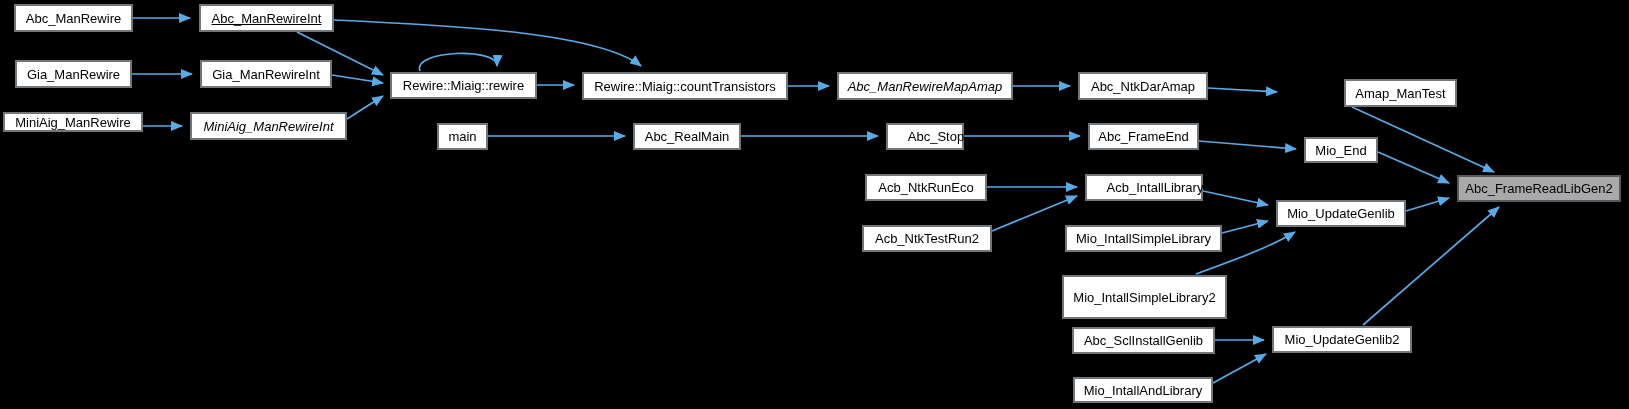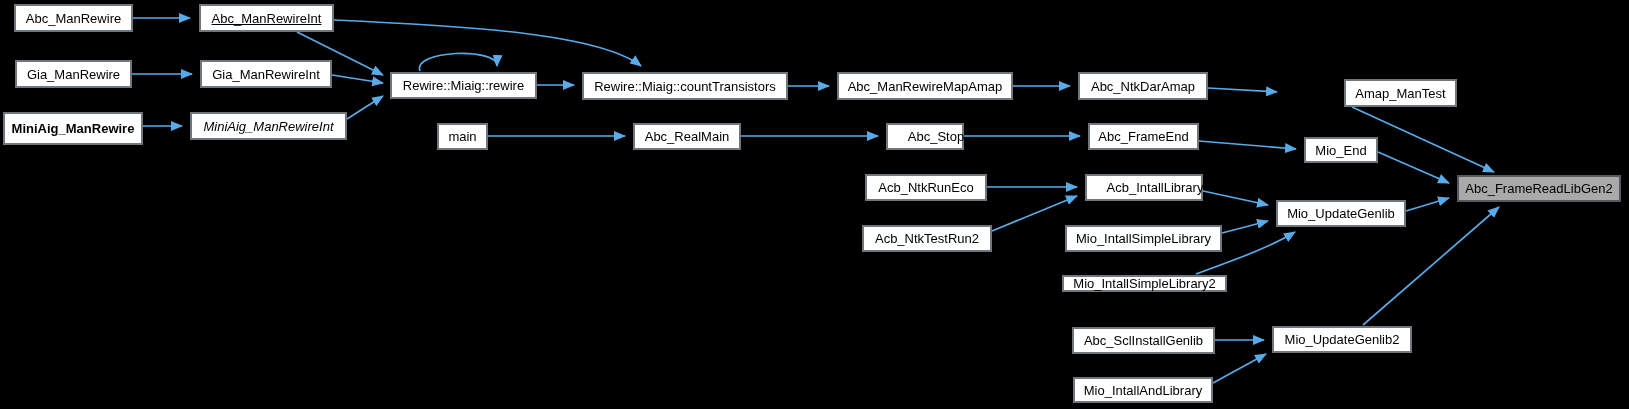--- a/index.html
+++ b/index.html
@@ -84,36 +84,36 @@
         <path class="edge" d="M1215,340 L1264,340" marker-end="url(#arrow)"></path>
         <path class="edge" d="M1213,383 L1266,354" marker-end="url(#arrow)"></path>
         <path class="edge" d="M1363,325 L1499,207" marker-end="url(#arrow)"></path>
       </g>
   </svg>
   <div id="nodes">
       <div class="node" style="left: 14px; top: 4px; width: 119px; height: 28px;">Abc_ManRewire</div>
       <div class="node" style="left: 199px; top: 4px; width: 135px; height: 28px; text-decoration: underline;">Abc_ManRewireInt</div>
       <div class="node" style="left: 15px; top: 60px; width: 117px; height: 28px;">Gia_ManRewire</div>
       <div class="node" style="left: 200px; top: 60px; width: 132px; height: 28px;">Gia_ManRewireInt</div>
-      <div class="node" style="left: 3px; top: 112px; width: 140px; height: 33px; font-weight: bold;">MiniAig_ManRewire</div>
+      <div class="node" style="left: 3px; top: 112px; width: 140px; height: 20px;">MiniAig_ManRewire</div>
       <div class="node" style="left: 190px; top: 112px; width: 157px; height: 28px; font-style: italic;">MiniAig_ManRewireInt</div>
       <div class="node" style="left: 390px; top: 72px; width: 147px; height: 27px;">Rewire::Miaig::rewire</div>
       <div class="node" style="left: 582px; top: 72px; width: 206px; height: 28px;">Rewire::Miaig::countTransistors</div>
-      <div class="node" style="left: 837px; top: 72px; width: 176px; height: 28px;">Abc_ManRewireMapAmap</div>
+      <div class="node" style="left: 837px; top: 72px; width: 176px; height: 28px; font-style: italic;">Abc_ManRewireMapAmap</div>
       <div class="node" style="left: 1078px; top: 72px; width: 130px; height: 28px;">Abc_NtkDarAmap</div>
       <div class="node" style="left: 1344px; top: 79px; width: 113px; height: 28px;">Amap_ManTest</div>
       <div class="node" style="left: 437px; top: 123px; width: 51px; height: 27px;">main</div>
       <div class="node" style="left: 633px; top: 123px; width: 108px; height: 27px;">Abc_RealMain</div>
       <div class="node" style="left: 886px; top: 123px; width: 78px; height: 27px; padding-left: 22px;">Abc_Stop</div>
       <div class="node" style="left: 1088px; top: 123px; width: 111px; height: 27px;">Abc_FrameEnd</div>
       <div class="node" style="left: 1304px; top: 137px; width: 74px; height: 26px;">Mio_End</div>
       <div class="node highlight" style="left: 1457px; top: 175px; width: 164px; height: 27px;">Abc_FrameReadLibGen2</div>
       <div class="node" style="left: 865px; top: 174px; width: 122px; height: 27px;">Acb_NtkRunEco</div>
       <div class="node" style="left: 1085px; top: 174px; width: 118px; height: 27px; padding-left: 22px;">Acb_IntallLibrary</div>
       <div class="node" style="left: 1276px; top: 200px; width: 130px; height: 27px;">Mio_UpdateGenlib</div>
       <div class="node" style="left: 862px; top: 225px; width: 130px; height: 27px;">Acb_NtkTestRun2</div>
       <div class="node" style="left: 1065px; top: 225px; width: 157px; height: 27px;">Mio_IntallSimpleLibrary</div>
-      <div class="node" style="left: 1062px; top: 275px; width: 165px; height: 17px;">Mio_IntallSimpleLibrary2</div>
+      <div class="node" style="left: 1062px; top: 275px; width: 165px; height: 44px;">Mio_IntallSimpleLibrary2</div>
       <div class="node" style="left: 1072px; top: 327px; width: 143px; height: 27px;">Abc_SclInstallGenlib</div>
       <div class="node" style="left: 1272px; top: 326px; width: 140px; height: 27px;">Mio_UpdateGenlib2</div>
       <div class="node" style="left: 1073px; top: 377px; width: 140px; height: 26px;">Mio_IntallAndLibrary</div>
     </div>
 </div>
 
 </body></html>

